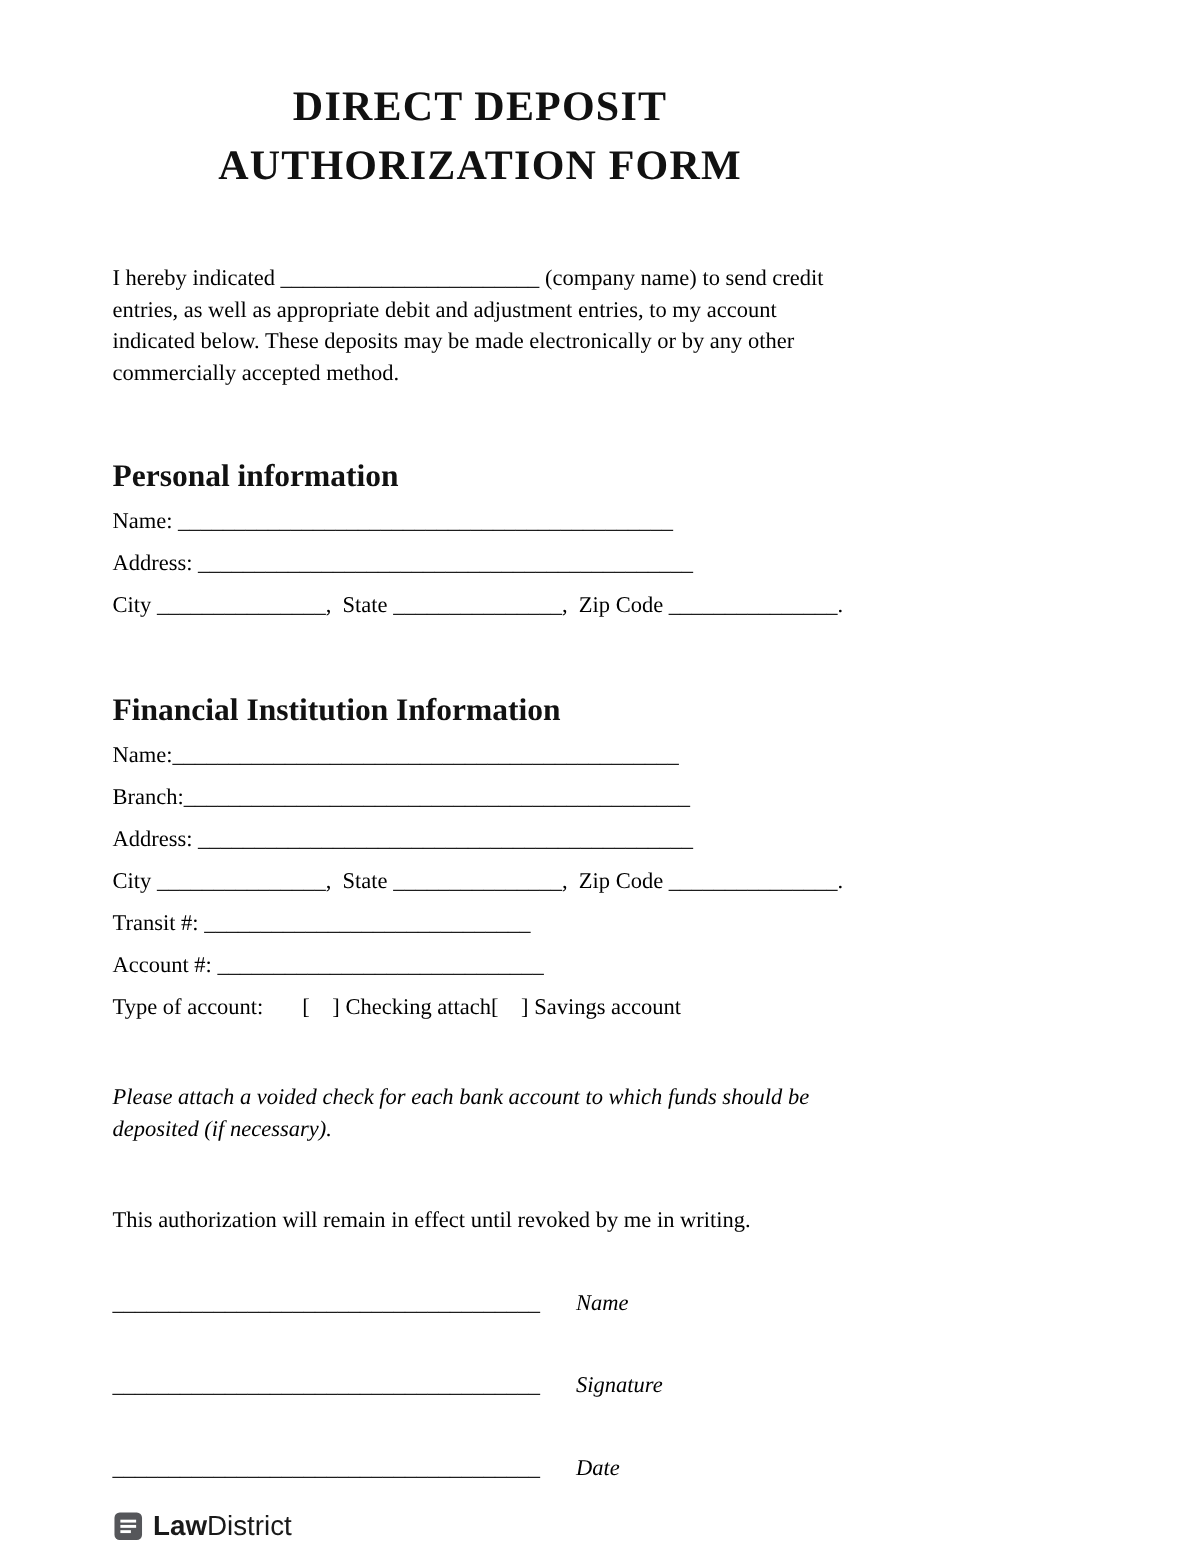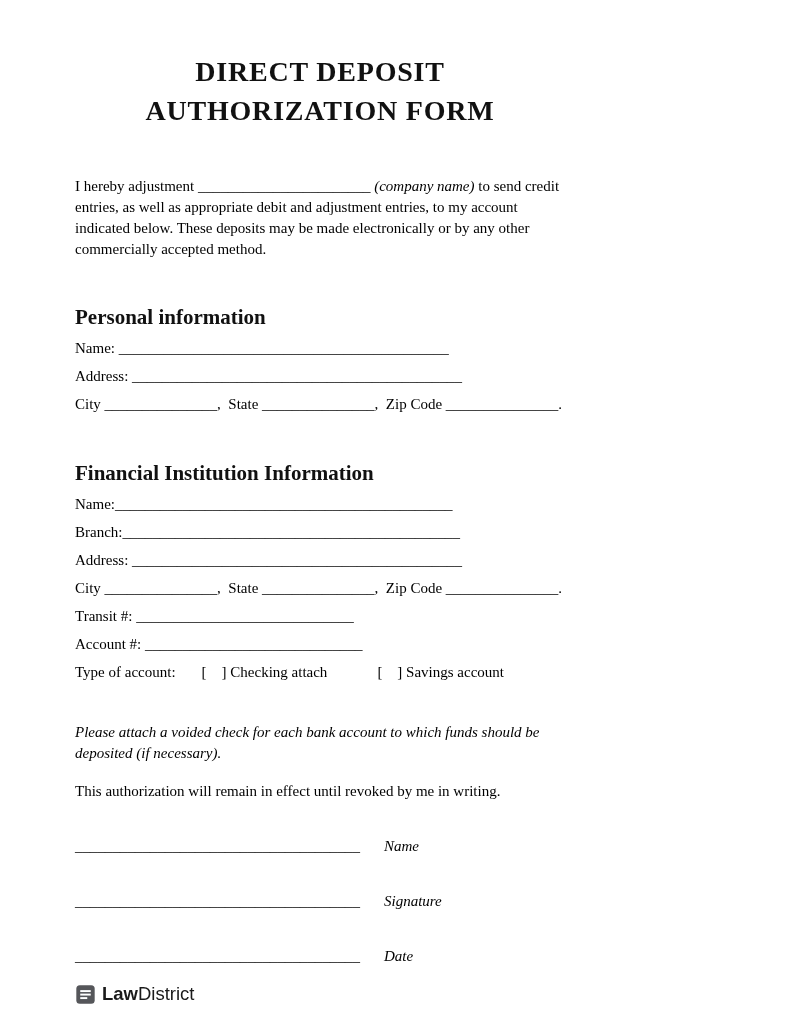--- a/index.html
+++ b/index.html
@@ -29,48 +29,48 @@
     font-size: 28px;
     line-height: 39px;
     letter-spacing: 0.8px;
     color: #111111;
   }
   .intro {
     margin: 46px 0 0 0;
     line-height: 21px;
     white-space: pre-wrap;
   }
-  .italic { font-style: italic; }
+  .italic { }
   .section-heading {
     font-size: 21px;
     font-weight: bold;
     margin: 0;
     line-height: 22px;
     color: #111111;
   }
   .heading-personal { margin-top: 46px; }
   .heading-financial { margin-top: 48px; }
   .row {
     margin-top: 8px;
     line-height: 20px;
     white-space: pre-wrap;
   }
   .first-row { margin-top: 10px; }
   .blank { letter-spacing: 0; }
   .chk-option { display: inline-block; }
   .chk-checking { margin-left: 26px; }
-  .chk-savings { margin-left: 50px; }
+  .chk-savings { }
   .note-attach {
     margin-top: 40px;
     font-style: italic;
     line-height: 21px;
     white-space: pre-wrap;
   }
   .note-revoke {
-    margin-top: 17px;
+    margin-top: 40px;
     line-height: 21px;
     white-space: pre-wrap;
   }
   .sig-row {
     margin-top: 34px;
     line-height: 21px;
     white-space: pre-wrap;
   }
   .sig-label {
     font-style: italic;
@@ -95,21 +95,21 @@
 </head>
 <body>
 
 <div class="page">
 
   <div class="title">
     <div>DIRECT DEPOSIT</div>
     <div>AUTHORIZATION FORM</div>
   </div>
 
-  <p class="intro"><span>I hereby adjustment </span><span class="blank">_______________________</span><span class="italic"> (company name)</span><span> to send credit entries, as well as appropriate debit and adjustment entries, to my account indicated below. These deposits may be made electronically or by any other commercially accepted method.</span></p>
+  <p class="intro"><span>I hereby indicated </span><span class="blank">_______________________</span><span class="italic"> (company name)</span><span> to send credit entries, as well as appropriate debit and adjustment entries, to my account indicated below. These deposits may be made electronically or by any other commercially accepted method.</span></p>
 
   <h2 class="section-heading heading-personal">Personal information</h2>
 
   <div class="row first-row"><span>Name: </span><span class="blank">____________________________________________</span></div>
 
   <div class="row"><span>Address: </span><span class="blank">____________________________________________</span></div>
 
   <div class="row"><span>City </span><span class="blank">_______________</span><span>,  State </span><span class="blank">_______________</span><span>,  Zip Code </span><span class="blank">_______________</span><span>.</span></div>
 
 

